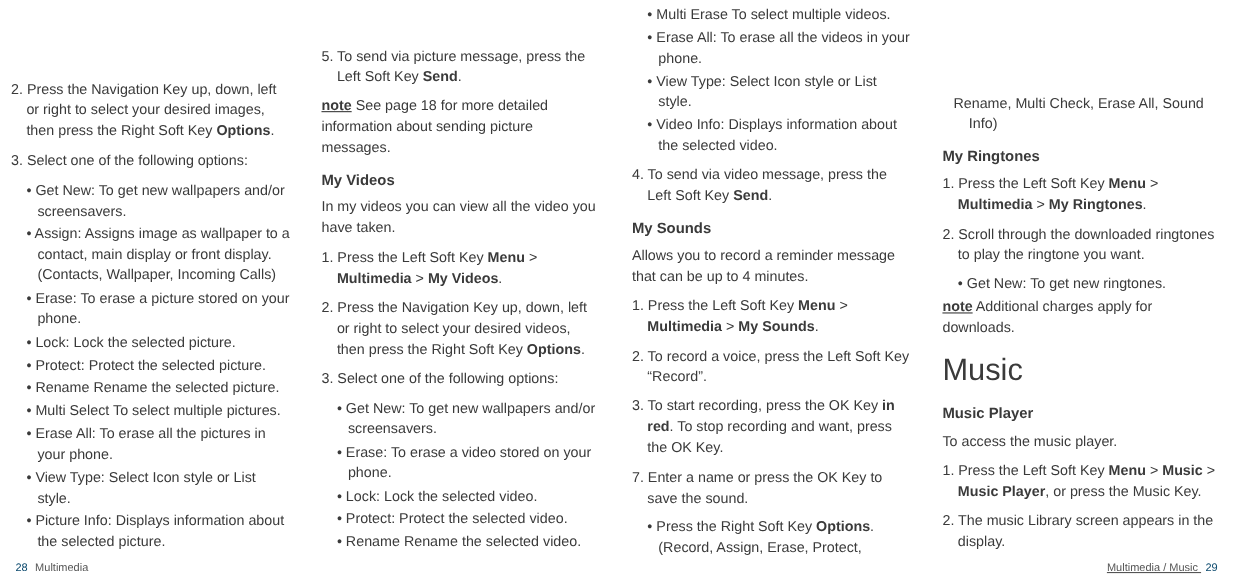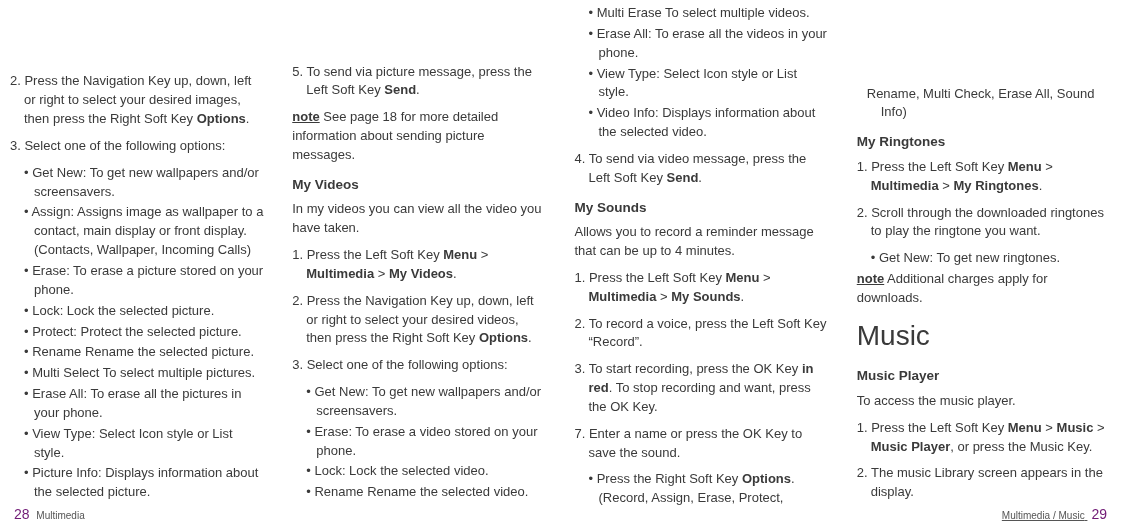--- a/index.html
+++ b/index.html
@@ -32,21 +32,21 @@
   .para { margin-bottom: 8px; }
   .subhead { font-weight: bold; margin: 10px 0 6px 0; font-size: 13.5px; }
   .bighead { font-size: 28px; margin: 8px 0 6px 0; font-weight: normal; }
   b { font-weight: bold; }
   .footer-left {
     position: absolute; bottom: 4px; left: 10px; font-size: 10px; color: #555;
   }
   .footer-right {
     position: absolute; bottom: 4px; right: 10px; font-size: 10px; color: #555; text-decoration: underline;
   }
-  .pg { font-size: 14px; display: inline-block; margin: 0 4px; color: #701a75; }
+  .pg { font-size: 10px; display: inline-block; margin: 0 4px; color: #0c4a6e; }
 </style>
 </head>
 <body>
 
 <div class="columns">
 
   <div class="col">
     <p class="step">
       <span>2. Press the Navigation Key up, down, left or right to select your desired images, then press the Right Soft Key </span><b>Options</b><span>.</span>
     </p>
@@ -78,20 +78,21 @@
       <span>1. Press the Left Soft Key </span><b>Menu</b><span> &gt; </span><b>Multimedia</b><span> &gt; </span><b>My Videos</b><span>.</span>
     </p>
     <p class="step">
       <span>2. Press the Navigation Key up, down, left or right to select your desired videos, then press the Right Soft Key </span><b>Options</b><span>.</span>
     </p>
     <p class="step">3. Select one of the following options:</p>
     <ul class="bullets">
       <li>Get New: To get new wallpapers and/or screensavers.</li>
       <li>Erase: To erase a video stored on your phone.</li>
       <li>Lock: Lock the selected video.</li>
+      <li>Protect: Protect the selected video.</li>
       <li>Rename Rename the selected video.</li>
     </ul>
   </div>
 
   <div class="col">
     <ul class="bullets">
       <li>Multi Erase To select multiple videos.</li>
       <li>Erase All: To erase all the videos in your phone.</li>
       <li>View Type: Select Icon style or List style.</li>
       <li>Video Info: Displays information about the selected video.</li>

